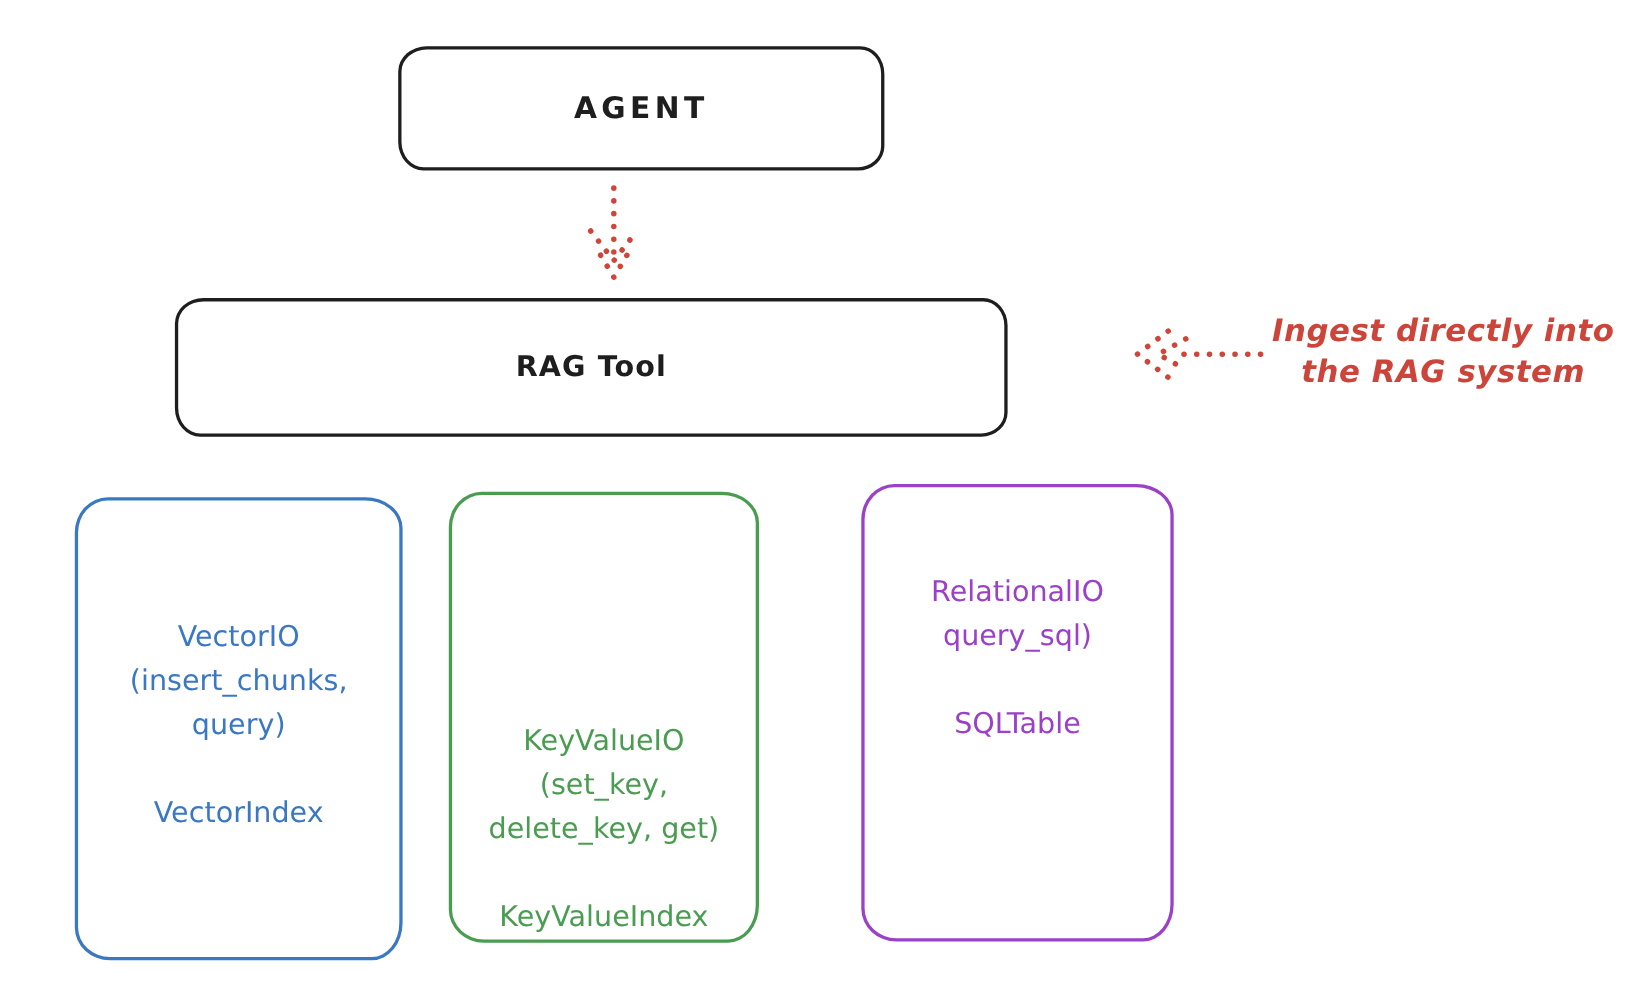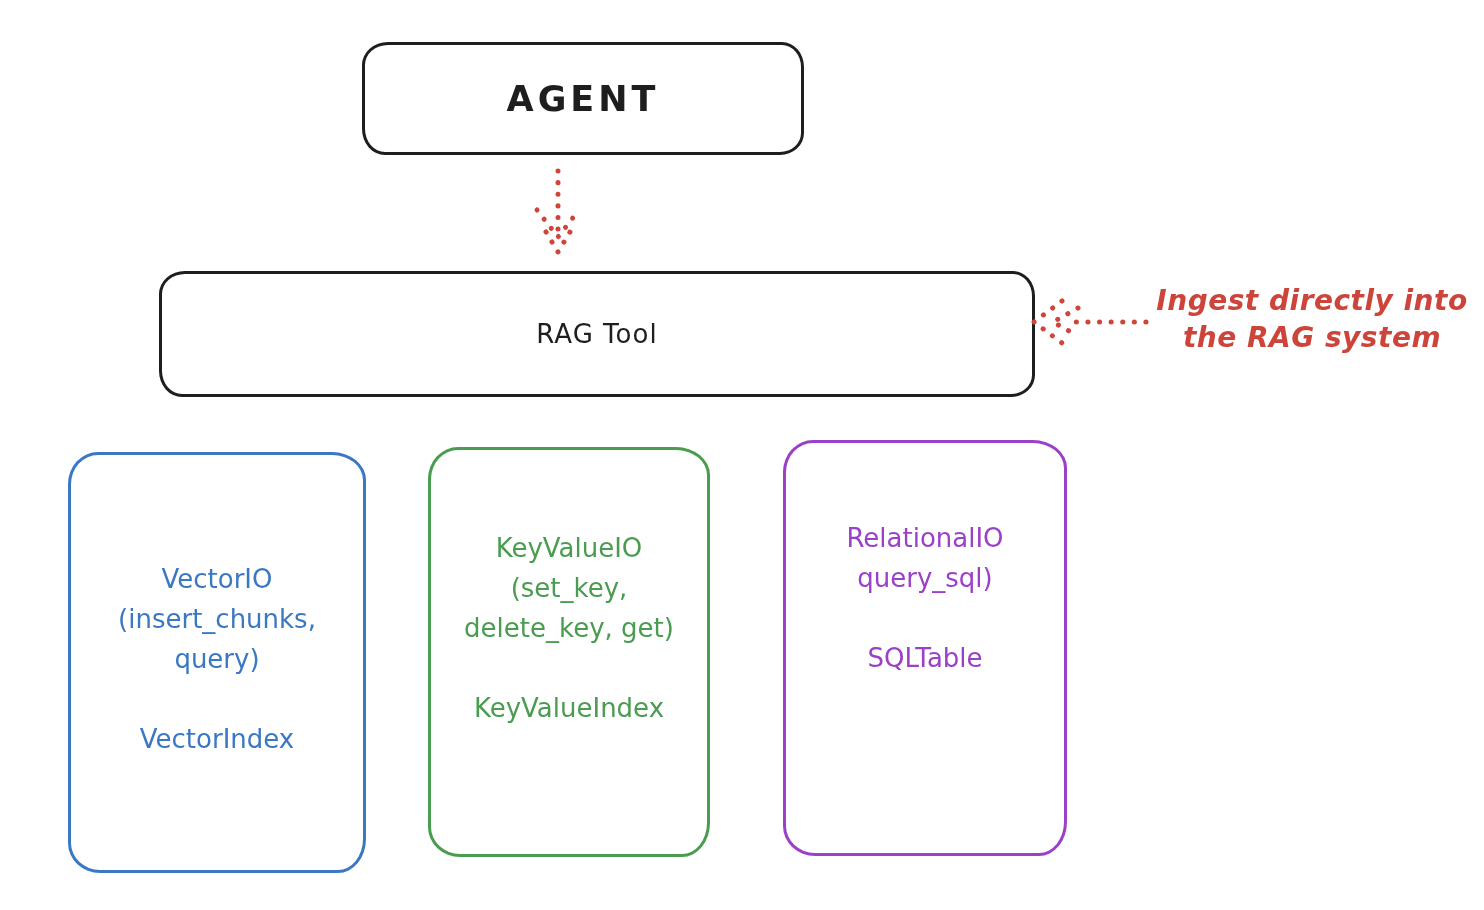--- a/index.html
+++ b/index.html
@@ -24,25 +24,25 @@
     justify-content: center;
   }
   
   .black-box {
     border: 3.5px solid #1e1e1e;
     border-radius: 26px 22px 24px 23px / 23px 25px 22px 26px;
     color: #1e1e1e;
   }
   #agent-box {
     left: 362px; top: 42px; width: 442px; height: 113px;
-    font-size: 35px; font-weight: bold; letter-spacing: 4px;
+    font-size: 27px; font-weight: bold; letter-spacing: 4px;
   }
   #rag-tool-box {
-    left: 159px; top: 271px; width: 876px; height: 126px;
-    font-size: 26px; font-weight: normal; letter-spacing: 1px;
+    left: 159px; top: 271px; width: 757px; height: 126px;
+    font-size: 26px; font-weight: bold; letter-spacing: 1px;
   }
   #svg-overlay {
     position: absolute;
     left: 0; top: 0;
     pointer-events: none;
   }
   #ingest-annotation {
     position: absolute;
     left: 1140px; top: 282px; width: 344px;
     text-align: center;
@@ -63,23 +63,24 @@
     font-size: 26px;
     line-height: 40px;
     font-weight: 500;
   }
   #vector-io-box {
     left: 68px; top: 452px; width: 298px; height: 421px;
     border-color: #3b78c3; color: #3b78c3;
     padding-top: 104px;
   }
   #keyvalue-io-box {
-    left: 428px; top: 447px; width: 282px; height: 410px;
+    left: 408px; top: 447px; width: 282px; height: 410px;
     border-color: #4a9c51; color: #4a9c51;
-    padding-top: 78px;
+    padding-top: 52px;
+    justify-content: flex-end;
   }
   #relational-io-box {
     left: 783px; top: 440px; width: 284px; height: 416px;
     border-color: #9b41c8; color: #9b41c8;
     padding-top: 75px;
   }
   .index-label {
     margin-top: 40px;
   }
 </style>

